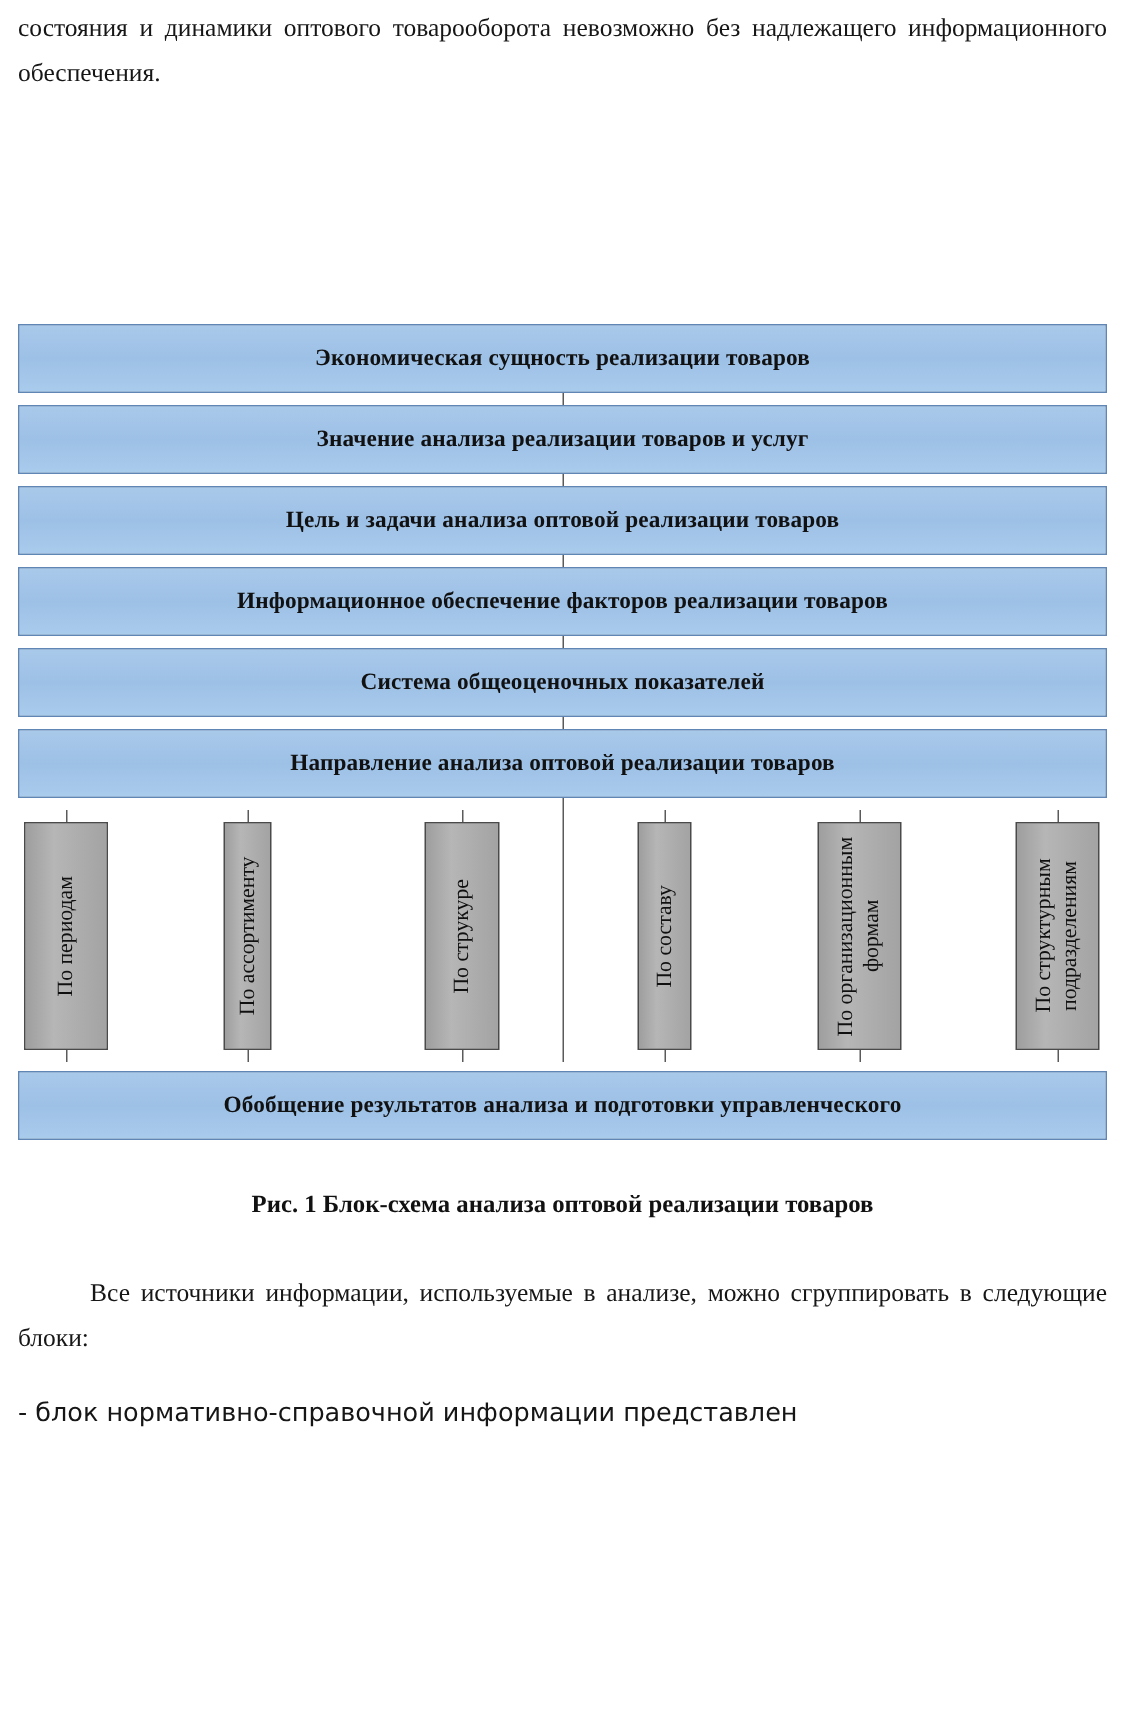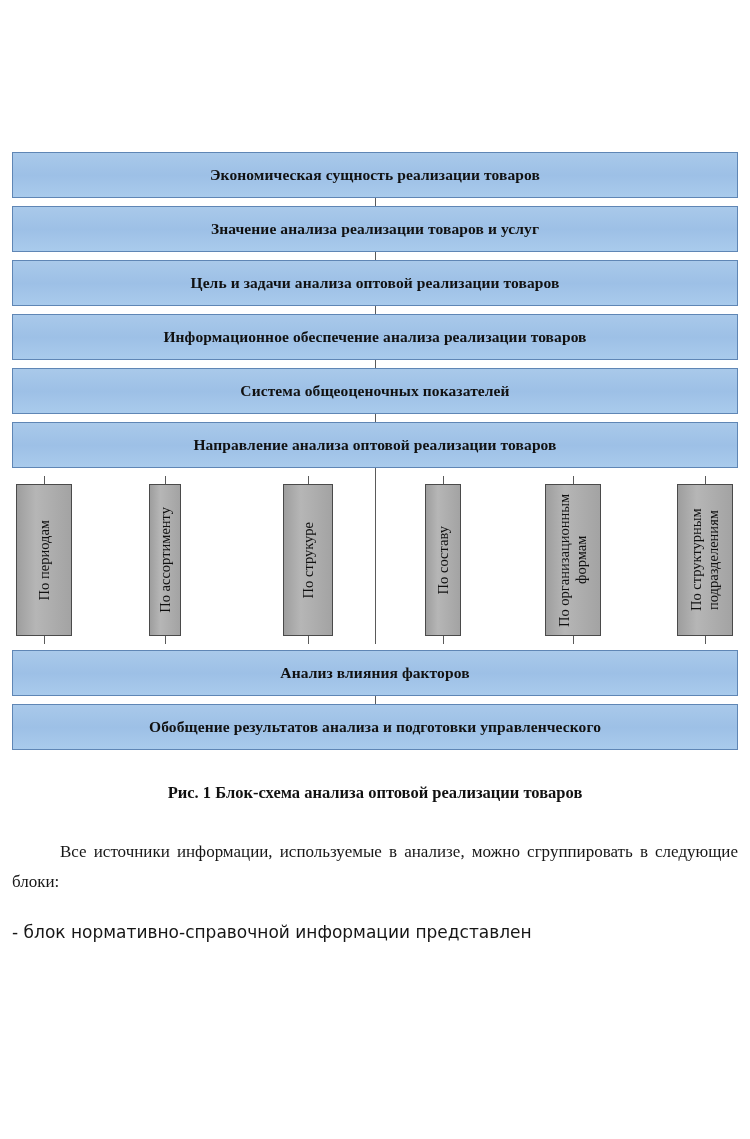--- a/index.html
+++ b/index.html
@@ -160,37 +160,38 @@
   }
   .last-line {
     margin-top: 20px;
   }
 </style>
 </head>
 <body>
 
 <div class="page">
 
+  <p class="para top">состояния и динамики оптового товарооборота невозможно без надлежащего информационного обеспечения.</p>
 
   <div class="diagram">
 
     <div class="wide-row">
       <div class="wide-box">Экономическая сущность реализации товаров</div>
       <div class="connector"></div>
     </div>
     <div class="wide-row">
       <div class="wide-box">Значение анализа реализации товаров и услуг</div>
       <div class="connector"></div>
     </div>
     <div class="wide-row">
       <div class="wide-box">Цель и задачи анализа оптовой реализации товаров</div>
       <div class="connector"></div>
     </div>
     <div class="wide-row">
-      <div class="wide-box">Информационное обеспечение анализа реализации товаров</div>
+      <div class="wide-box">Информационное обеспечение факторов реализации товаров</div>
       <div class="connector"></div>
     </div>
     <div class="wide-row">
       <div class="wide-box">Система общеоценочных показателей</div>
       <div class="connector"></div>
     </div>
     <div class="wide-row">
       <div class="wide-box">Направление анализа оптовой реализации товаров</div>
       <div class="connector"></div>
     </div>
@@ -229,24 +230,20 @@
       </div>
 
       <div class="band-lead-top" style="left:693px;"></div>
       <div class="band-lead-bottom" style="left:693px;"></div>
       <div class="vbox w6">
         <span>По структурным подразделениям</span>
       </div>
     </div>
 
     <div class="wide-row">
-      <div class="wide-box">Анализ влияния факторов</div>
-      <div class="connector"></div>
-    </div>
-    <div class="wide-row">
       <div class="wide-box">Обобщение результатов анализа и подготовки управленческого</div>
     </div>
 
   </div>
 
   <div class="caption">Рис. 1 Блок-схема анализа оптовой реализации товаров</div>
 
   <p class="para after-text"><span class="indent"></span><span>Все источники информации, используемые в анализе, можно сгруппировать в следующие блоки:</span></p>
 
   <p class="para-plain last-line">- блок нормативно-справочной информации представлен</p>

